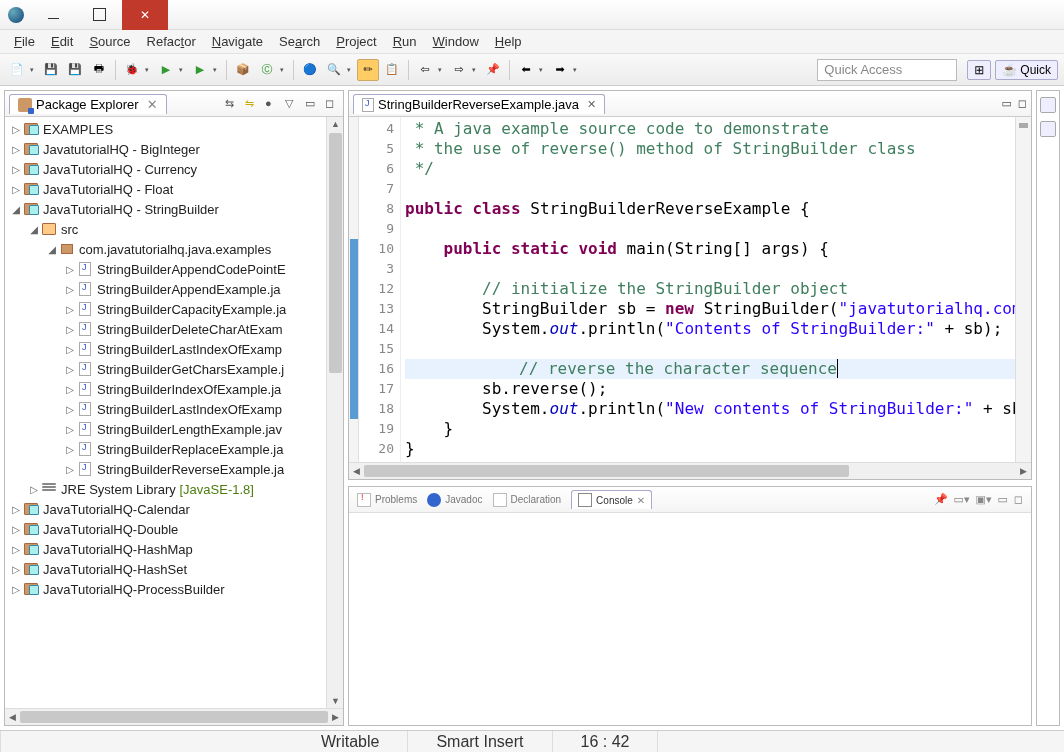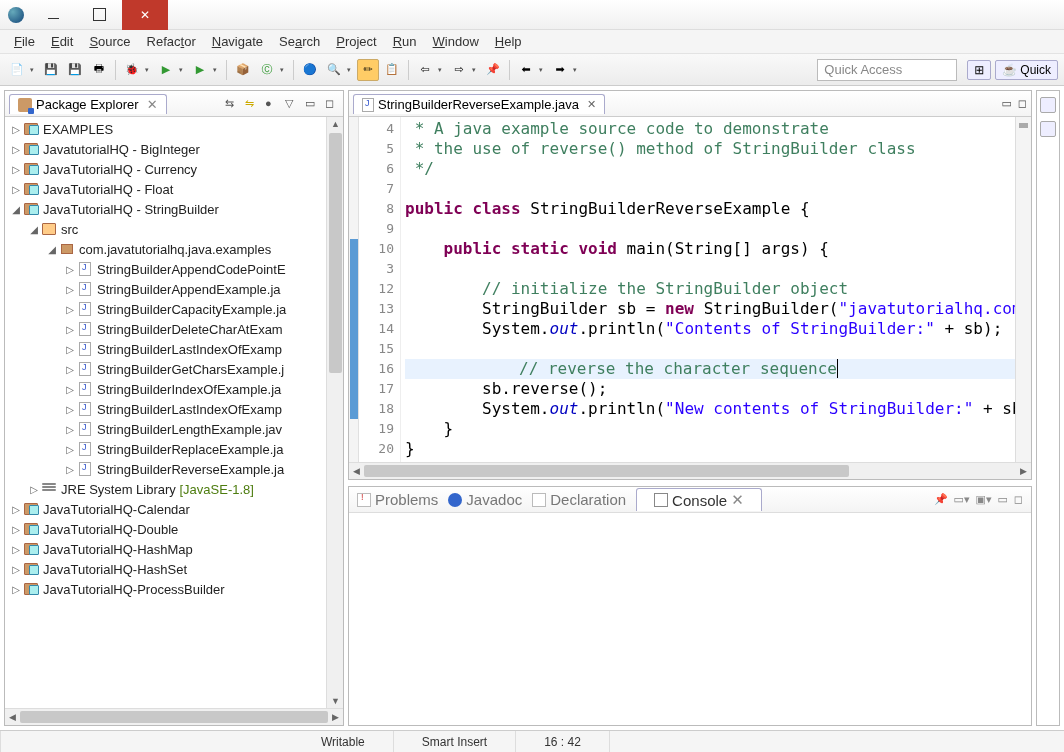--- a/index.html
+++ b/index.html
@@ -93,37 +93,37 @@
 .tok-field { color: #0000c0; font-style: italic; }
 .ov-ruler { width:16px; background:#f4f4f4; border-left:1px solid #ddd; position:relative; }
 .ov-ruler .mark1 { position:absolute; top:6px; right:3px; width:9px; height:5px; background:#aaa; }
 .ed-hscroll { height:17px; border-top:1px solid #ddd; background:#f0f0f0; display:flex; align-items:center; padding:0 4px; font-size:9px; color:#666; }
 .ed-hscroll .thumb { width:72%; height:12px; background:#c8c8c8; border-radius:2px; margin:0 4px; }
 .ed-hscroll .arr { font-size:9px; }
 
 
 .bottom-pane { border:1px solid #bbb; margin-top:6px; flex:1; display:flex; flex-direction:column; }
 .bp-tabbar { height:26px; display:flex; align-items:center; gap:10px; padding:0 8px; border-bottom:1px solid #ddd; background:linear-gradient(#fff,#f4f4f4); }
-.bp-tab { display:flex; align-items:center; gap:4px; color:#777; font-size:15px; }
-.bp-tab.active { color:#333; border:1px solid #aac; border-bottom:none; background:#fff; padding:2px 17px; border-radius:3px 3px 0 0; }
+.bp-tab { display:flex; align-items:center; gap:4px; color:#777; font-size:10px; }
+.bp-tab.active { color:#333; border:1px solid #aac; border-bottom:none; background:#fff; padding:2px 6px; border-radius:3px 3px 0 0; }
 .bp-tab .ico { width:14px; height:14px; }
 .ico-prob { background:#fff; border:1px solid #bbb; position:relative; }
 .ico-prob::after { content:"!"; color:#c33; font-size:9px; position:absolute; left:3px; top:-2px; }
 .ico-jdoc { background:linear-gradient(#36c,#36c); border-radius:50%; }
 .ico-decl { background:#fff; border:1px solid #bbb; }
 .ico-cons { background:#fff; border:1px solid #888; }
 .bp-actions { margin-left:auto; display:flex; gap:6px; color:#888; font-size:11px; }
 .bp-body { flex:1; padding:4px 8px; color:#333; font-size:13px; }
 
 
 .righttrim { width:24px; border:1px solid #bbb; margin:4px 4px 4px 0; display:flex; flex-direction:column; align-items:center; padding-top:6px; gap:8px; }
 .righttrim .ico { width:16px; height:16px; border:1px solid #aaa; border-radius:2px; background:#eef; }
 
 
-.statusbar { height:22px; border-top:1px solid #ccc; background:#f5f5f5; display:flex; align-items:center; font-size:12px; color:#333; }
+.statusbar { height:22px; border-top:1px solid #ccc; background:#f5f5f5; display:flex; align-items:center; font-size:16px; color:#333; }
 .statusbar .cell { padding:0 28px; border-right:1px solid #ddd; height:100%; display:flex; align-items:center; }
 .statusbar .cell:first-child { padding-left:320px; border-left:1px solid #ddd; }
 </style>
 </head>
 <body>
 
 <div class="titlebar">
   <div class="globe"></div>
   <div class="winbtns">
     <div class="winbtn min"></div>

